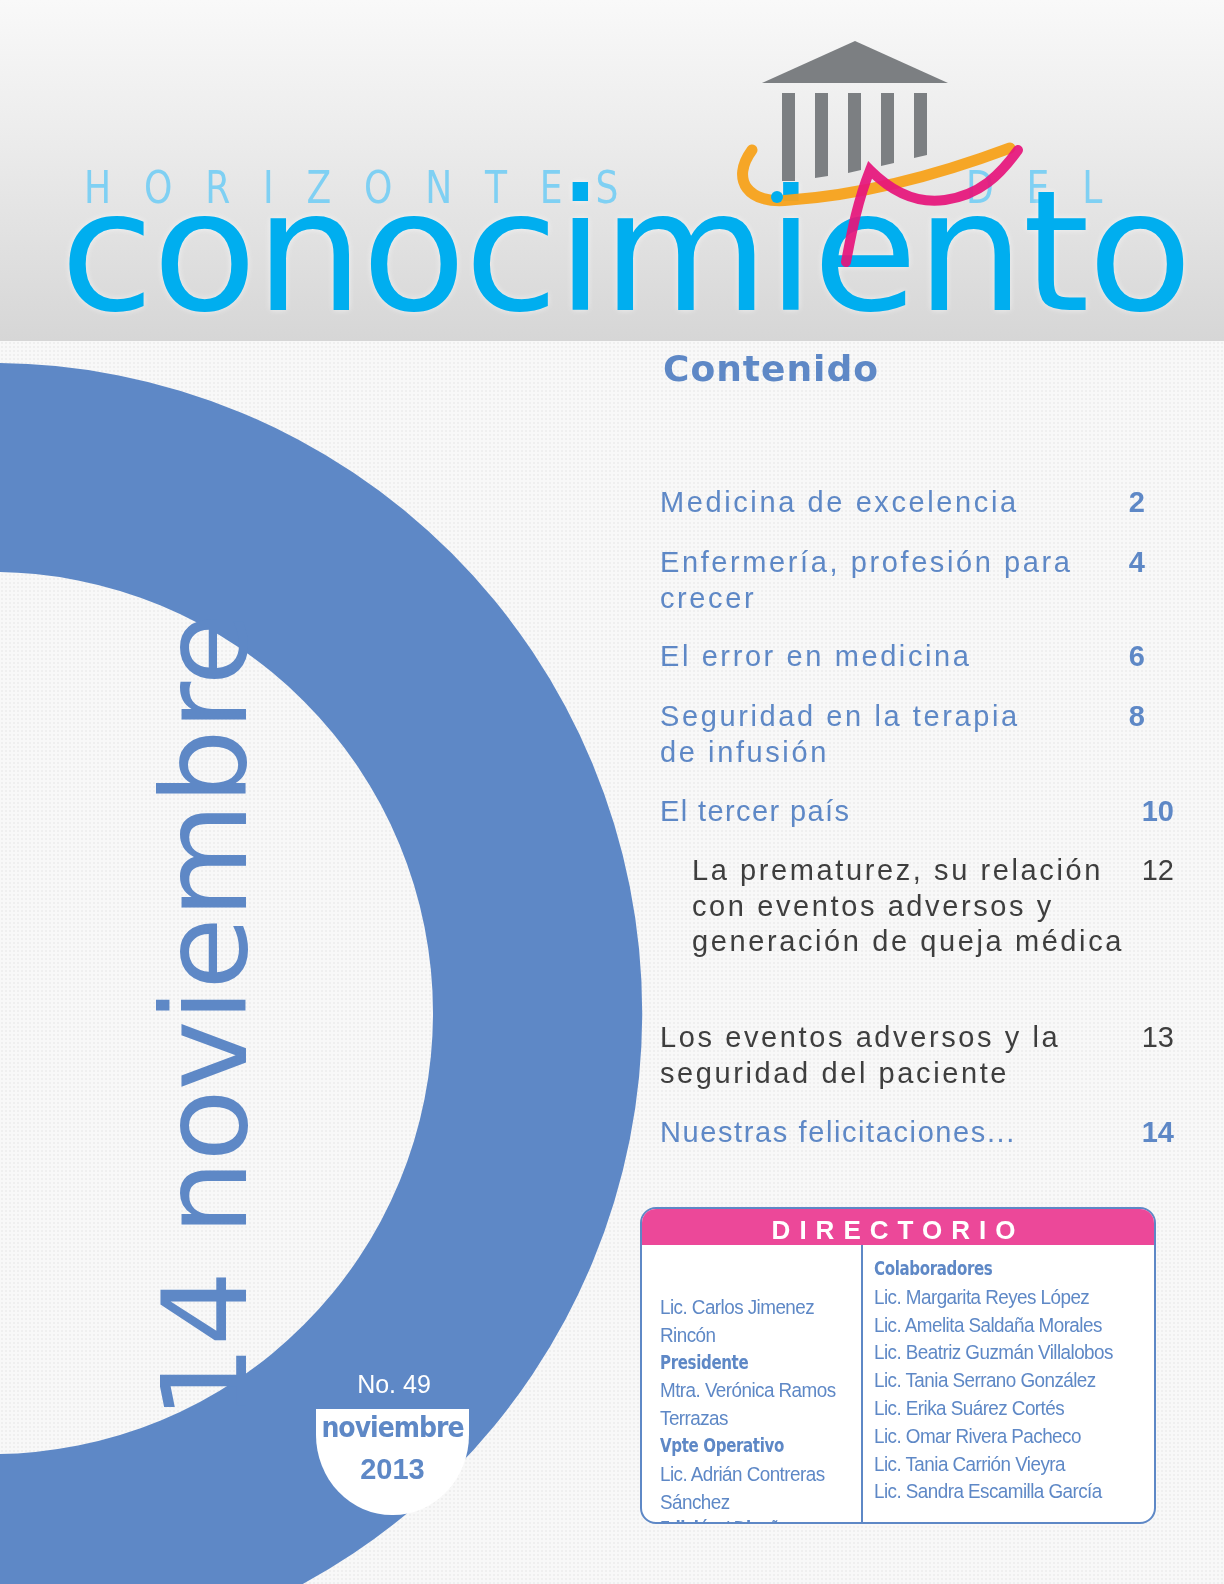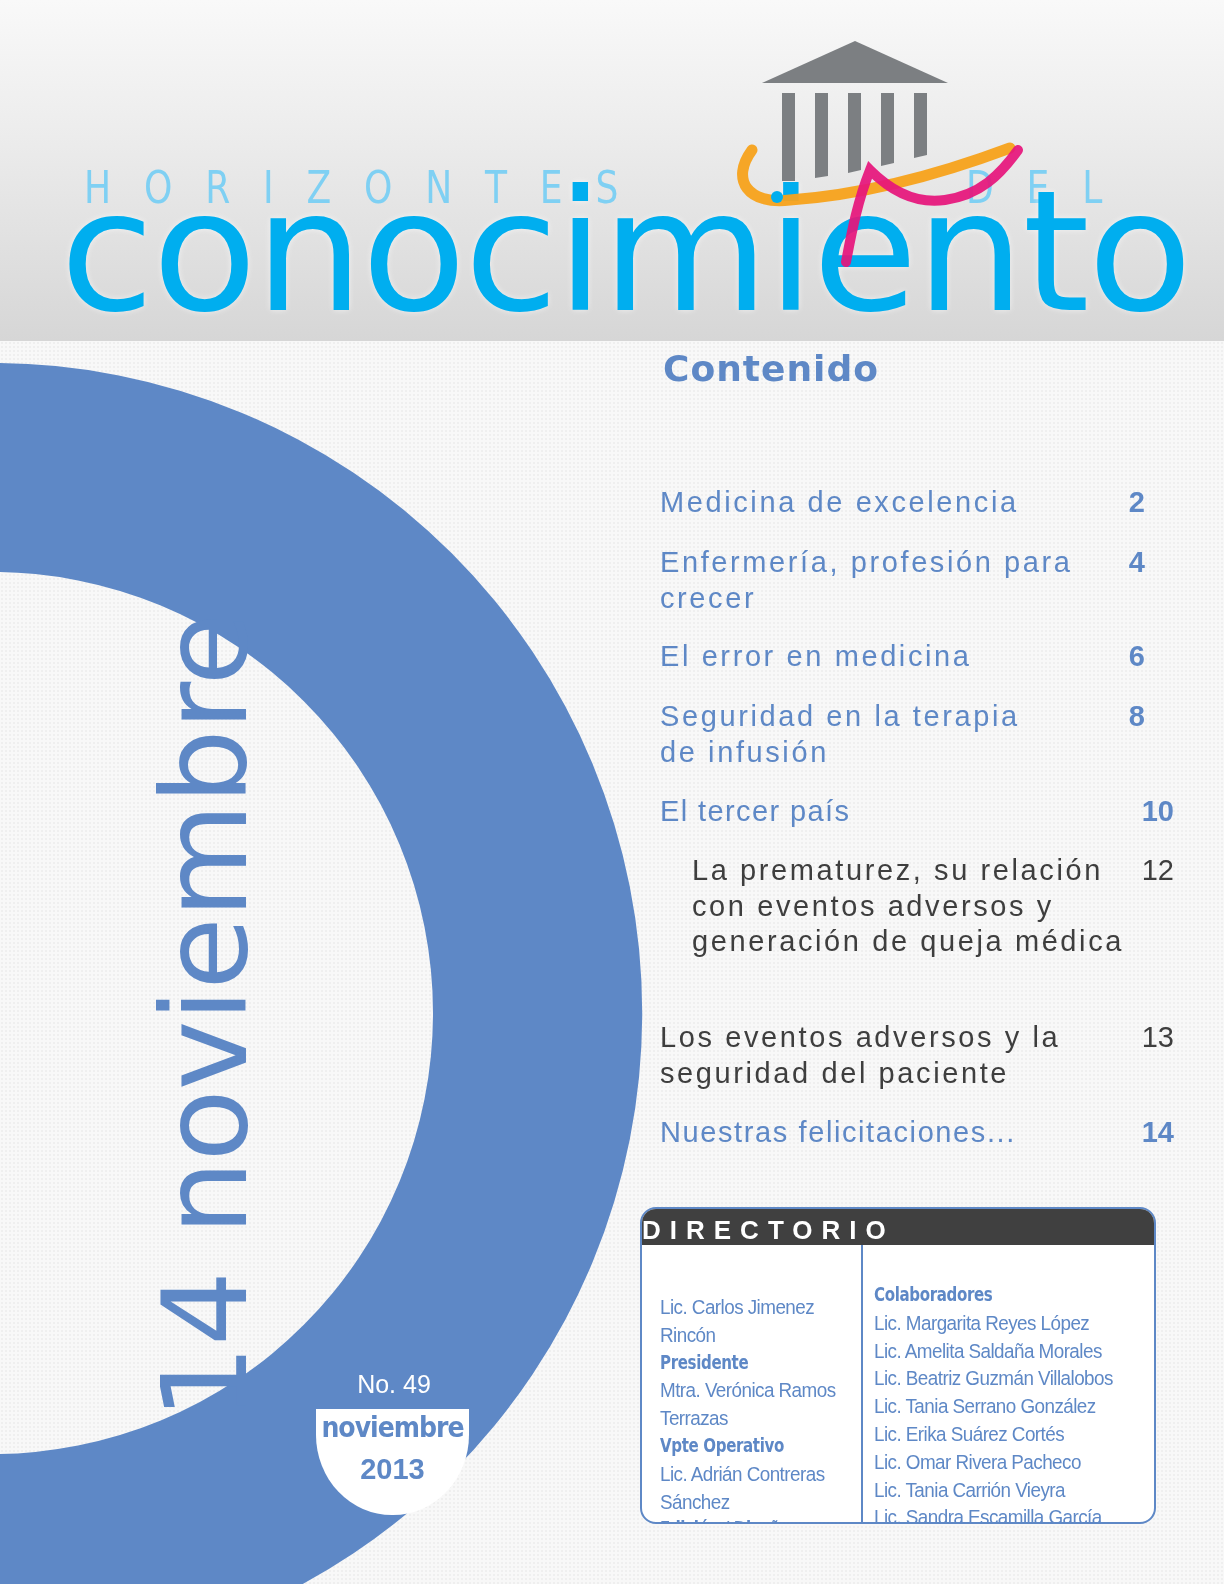--- a/index.html
+++ b/index.html
@@ -98,32 +98,32 @@
   .toc-page.narrow { right: 35px; }
 
   
   .directory {
     position: absolute; left: 640px; top: 1207px; width: 516px; height: 317px;
     border: 2px solid #5e88c6; border-radius: 16px; background: #ffffff;
     box-sizing: border-box; overflow: hidden;
   }
   .directory-header {
     position: absolute; left: 0; top: 0; width: 100%; height: 36px;
-    background: #404040;
-    text-align: left; color: #ffffff;
+    background: #ec4899;
+    text-align: center; color: #ffffff;
     font-family: "Liberation Sans", sans-serif; font-weight: bold;
     font-size: 26px; line-height: 42px; letter-spacing: 9px;
   }
   .directory-divider {
     position: absolute; left: 219px; top: 36px; width: 2px; bottom: 0;
     background: #5e88c6;
   }
   .dir-col { position: absolute; top: 46px; }
   .dir-col.left { left: 18px; width: 208px; margin-top: 38px; }
-  .dir-col.right { left: 232px; width: 280px; margin-top: 26px; }
+  .dir-col.right { left: 232px; width: 280px; }
   .dir-line {
     font-family: "Liberation Sans Narrow", "Liberation Sans", sans-serif;
     font-size: 20.5px; line-height: 27.8px; color: #5e88c6;
     white-space: nowrap; letter-spacing: -0.6px;
     transform: scaleX(0.92); transform-origin: left center;
   }
   .dir-line.role {
     font-family: "DejaVu Sans Condensed", "DejaVu Sans", sans-serif;
     font-weight: bold; letter-spacing: -0.4px; font-size: 19px;
     transform: scaleX(0.88);

